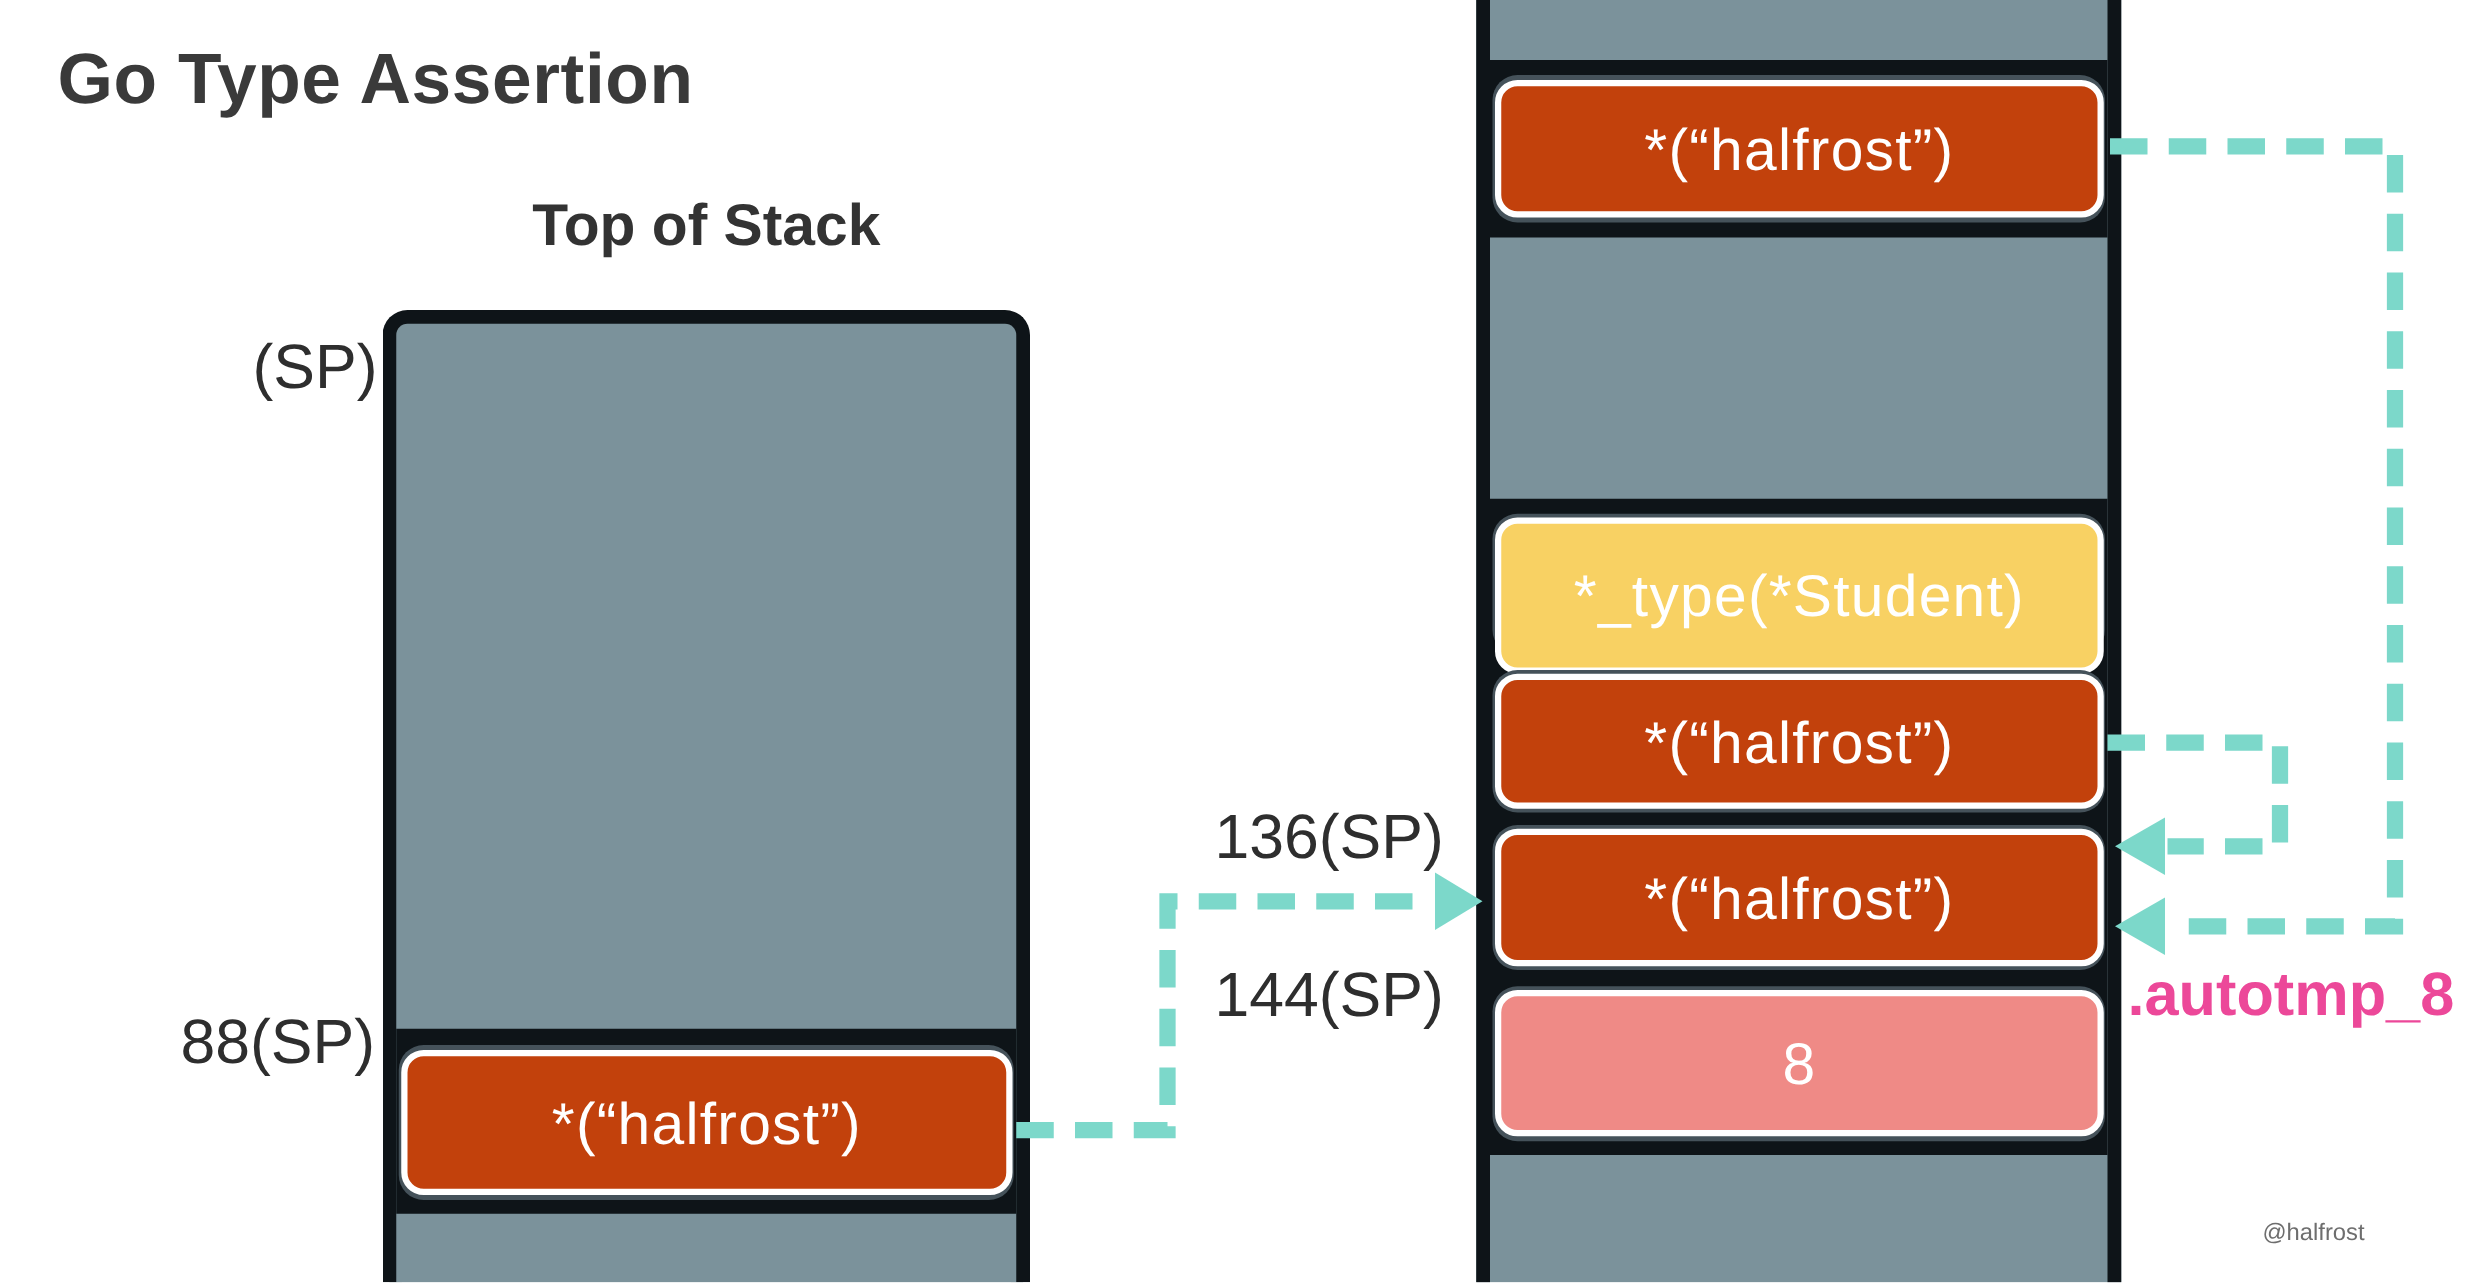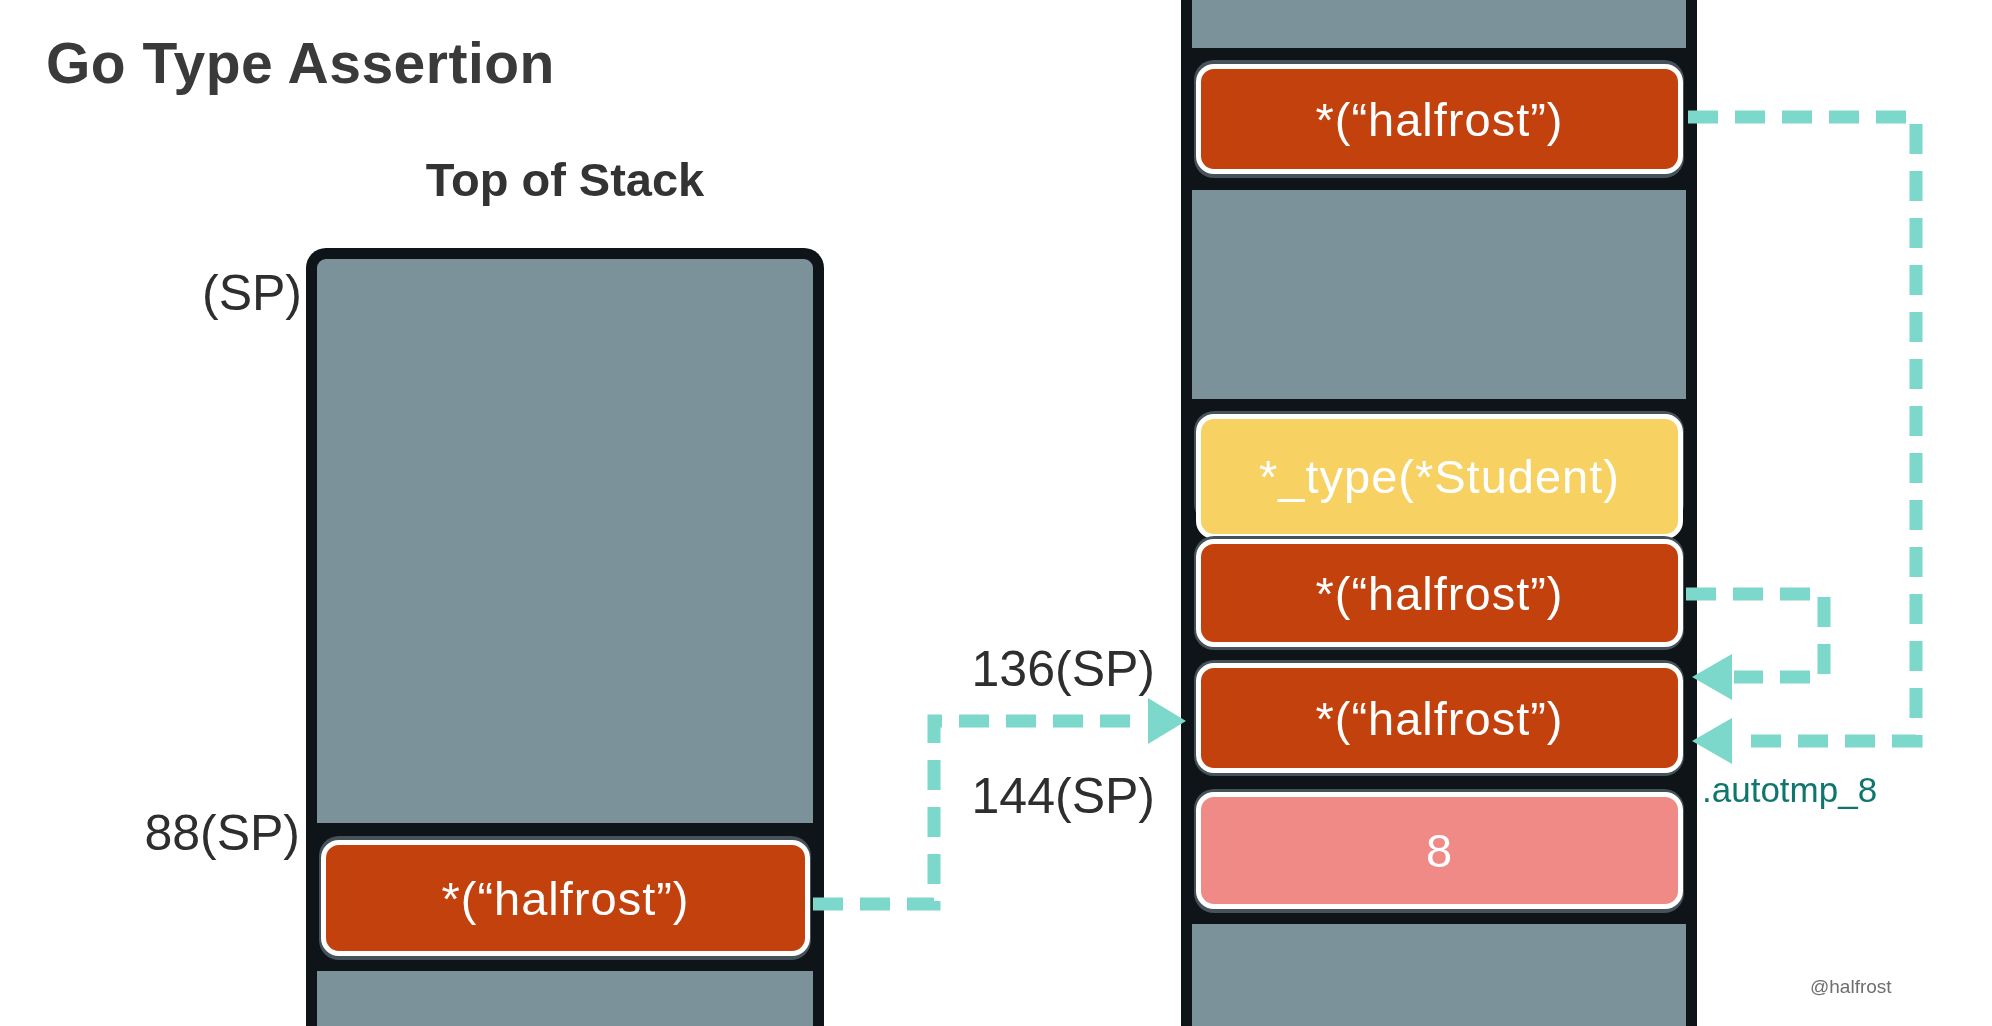--- a/index.html
+++ b/index.html
@@ -11,21 +11,21 @@
   .caption{position:absolute;left:306px;top:152px;width:518px;text-align:center;
            font-size:47px;font-weight:600;color:#333;}
   .addr{position:absolute;font-size:50px;font-weight:500;color:#2e2e2e;text-align:right;width:230px;line-height:1.0;}
   .lbl-sp{left:72px;top:268px;}
   .lbl-88{left:70px;top:808px;}
   .lbl-96{left:925px;top:48px;}
   .lbl-120{left:925px;top:394px;}
   .lbl-128{left:925px;top:518px;}
   .lbl-136{left:925px;top:644px;}
   .lbl-144{left:925px;top:771px;}
-  .ptr{position:absolute;font-size:35px;font-weight:400;color:#0f766e;line-height:1.0;}
+  .ptr{position:absolute;font-size:49px;font-weight:700;color:#ec4899;line-height:1.0;}
   .ptr7{left:818px;top:834px;}
   .ptr8{left:1702px;top:772px;}
   .watermark{position:absolute;left:1810px;top:976px;width:160px;text-align:left;
              font-size:19px;color:#6e6e6e;}
 
   
   .stack{position:absolute;background:#7b929b;box-sizing:border-box;}
   .left-stack{left:306px;top:248px;width:518px;height:778px;
               border:11px solid #0e1418;border-bottom:none;border-radius:20px 20px 0 0;}
   .right-stack{left:1181px;top:0;width:516px;height:1026px;

